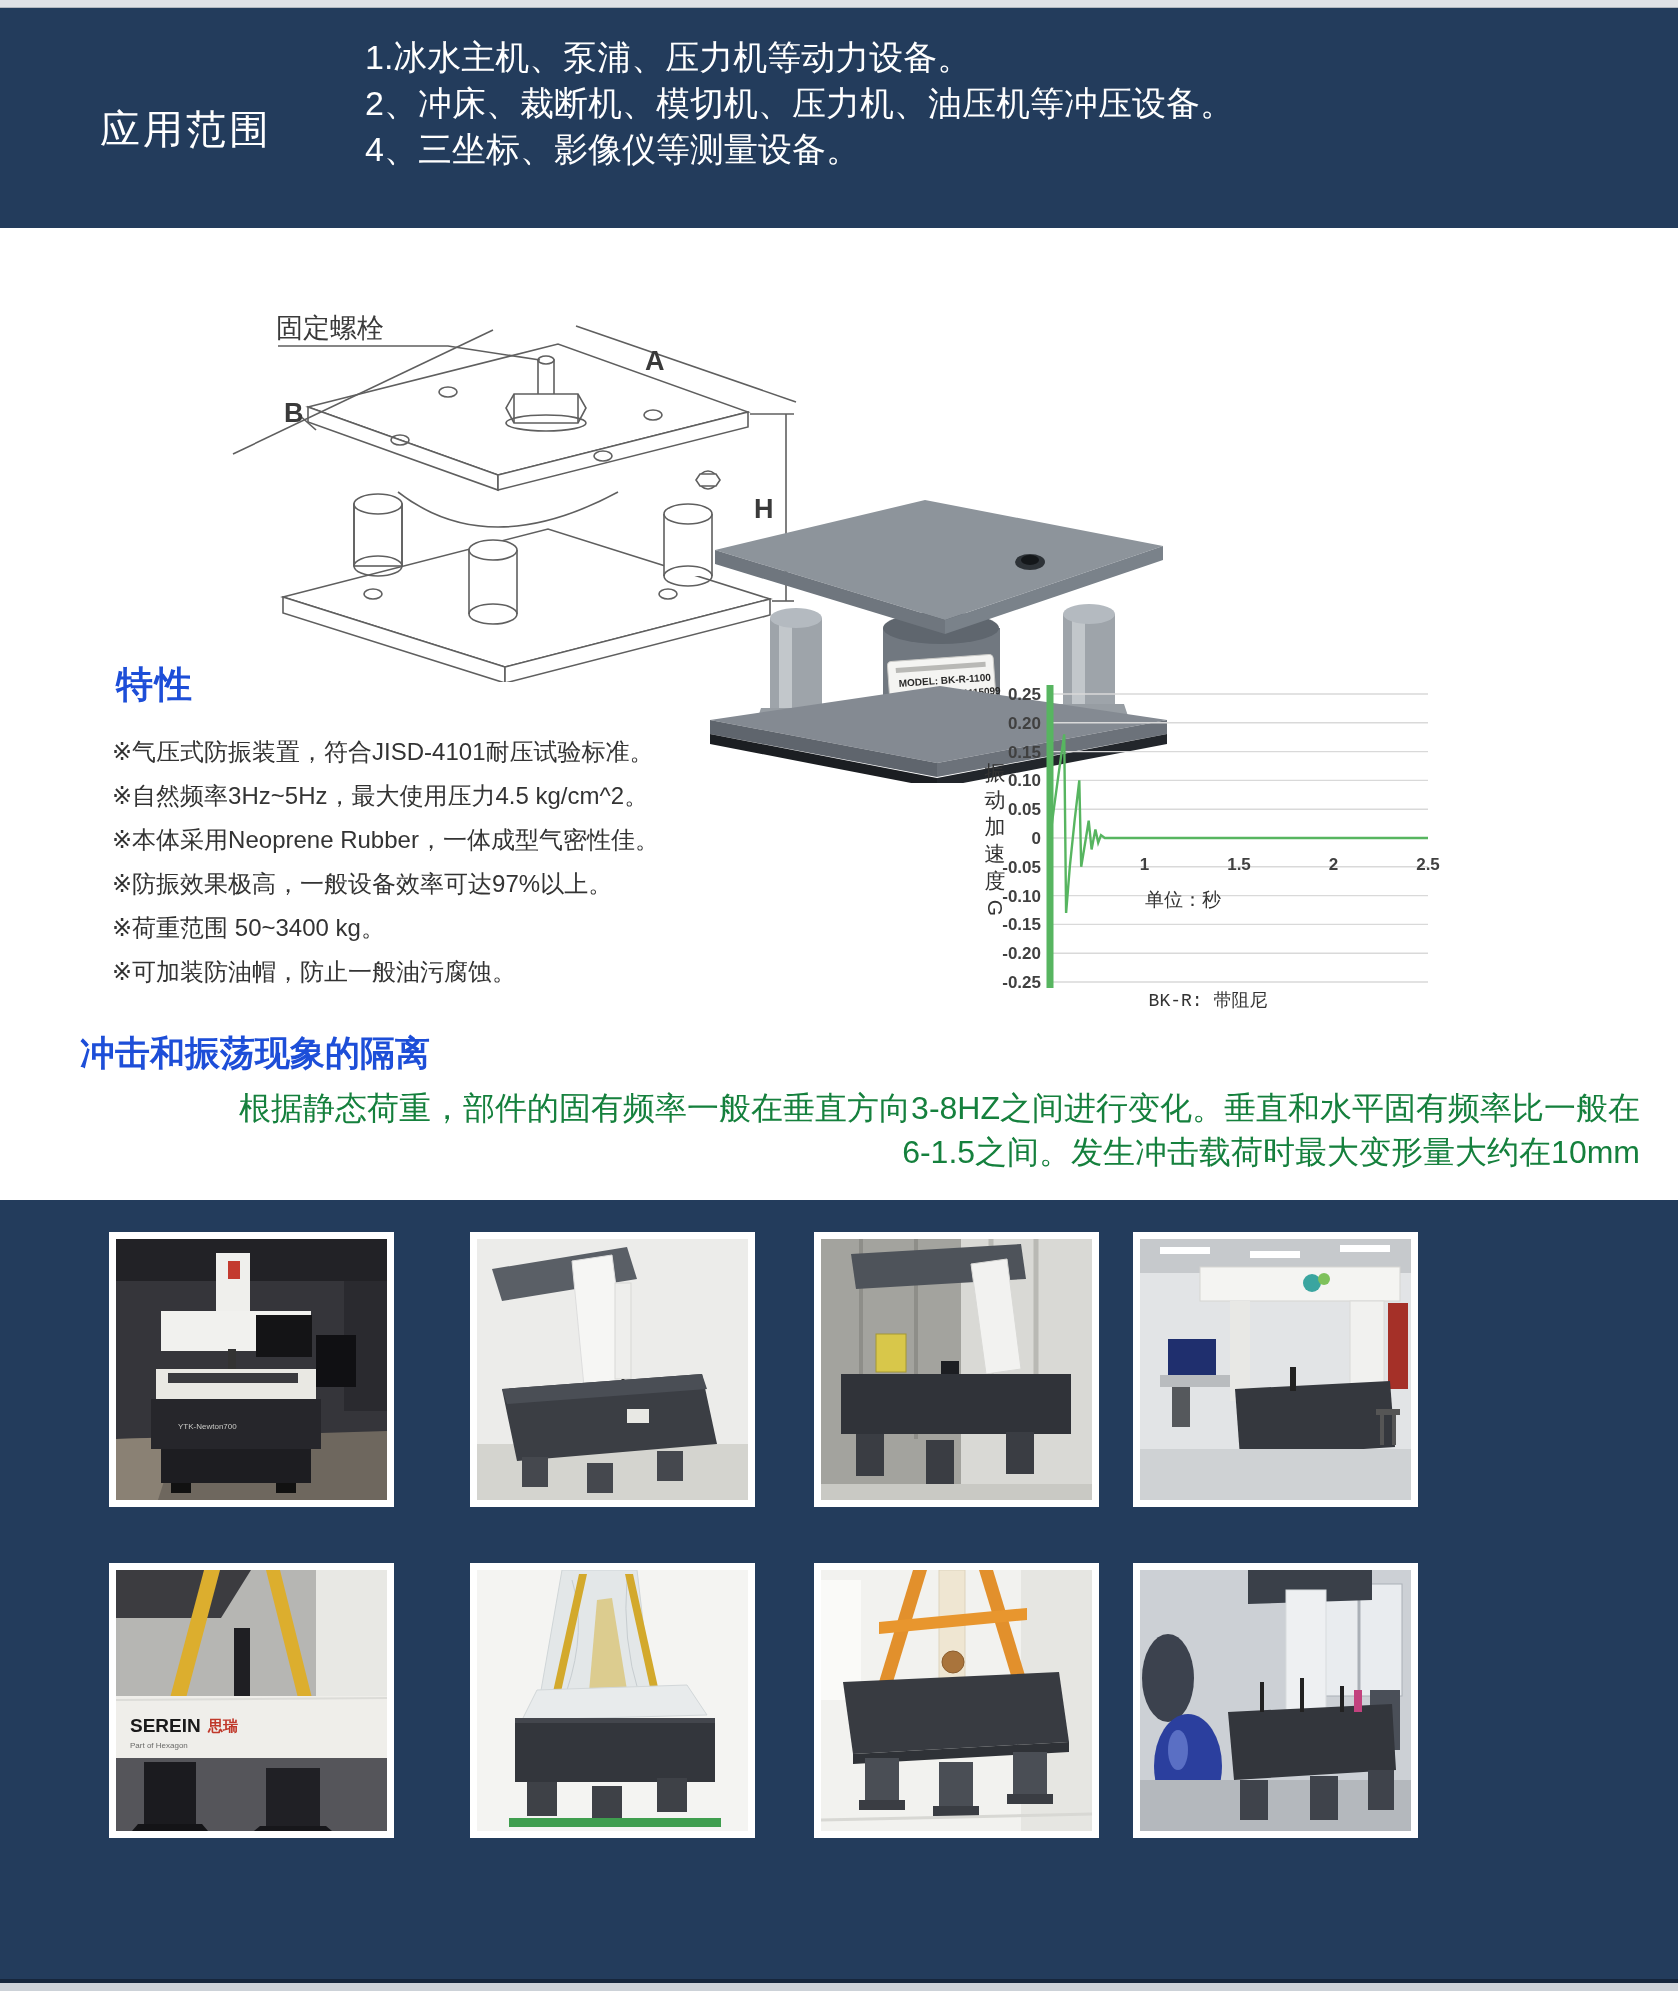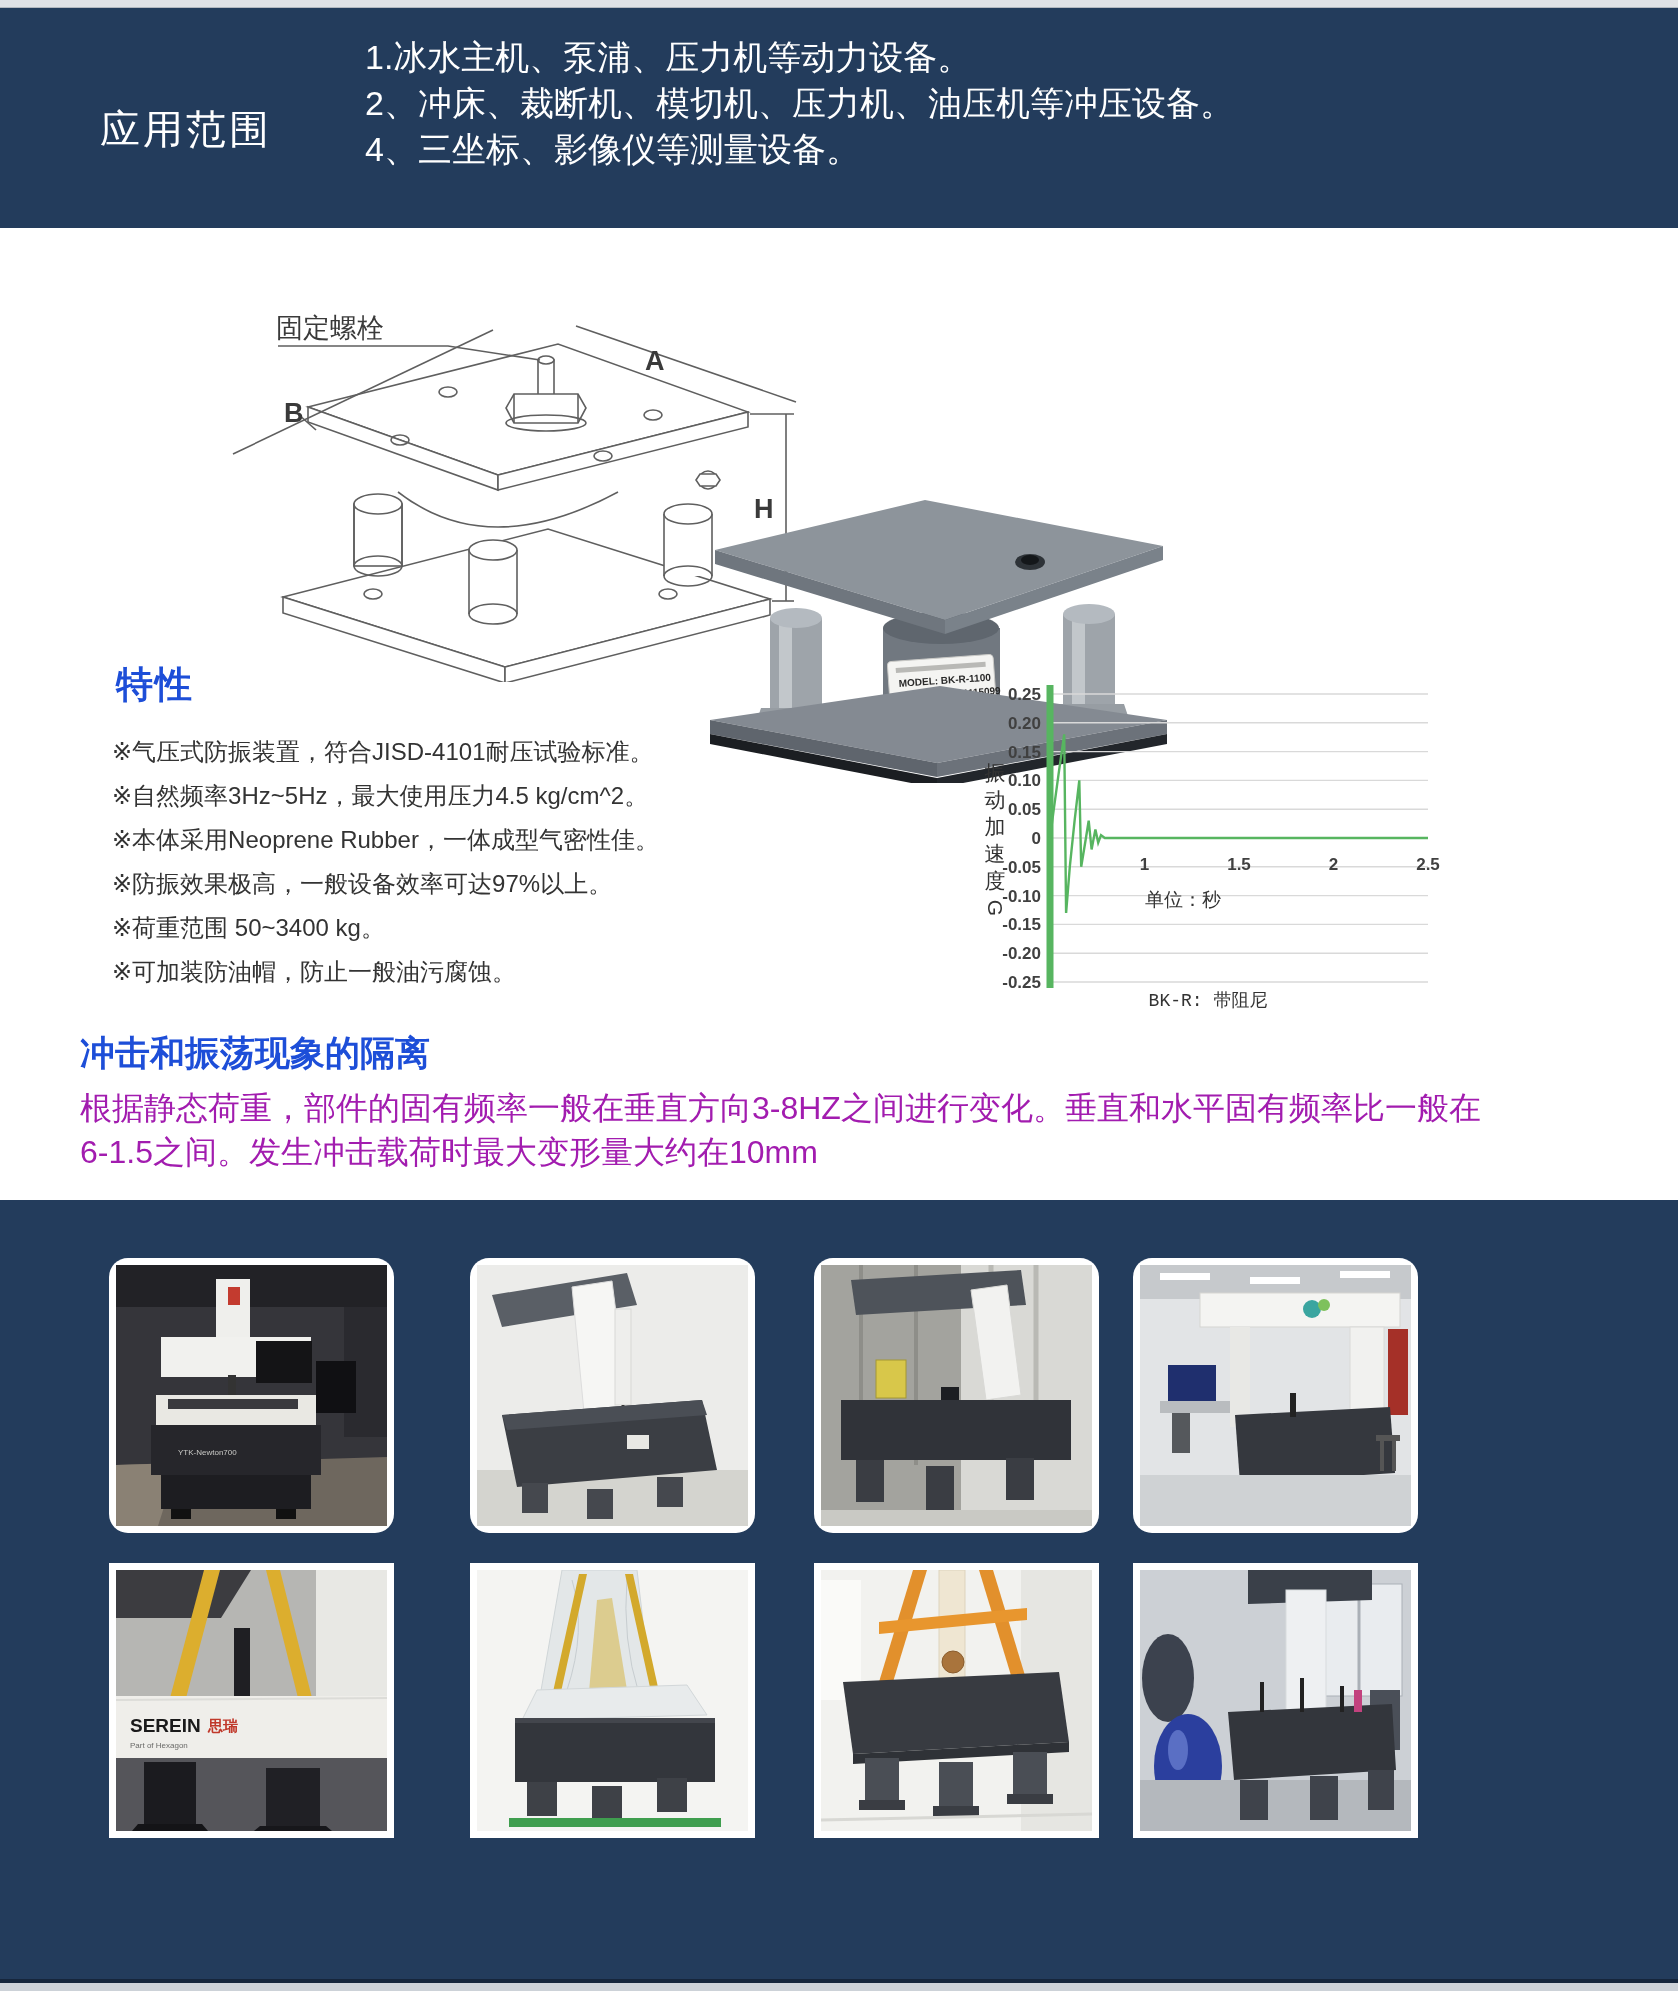--- a/index.html
+++ b/index.html
@@ -30,26 +30,26 @@
   .features-list{position:absolute;left:112px;top:502px;font-size:24px;color:#333333;line-height:44px;}
   .features-list div{white-space:nowrap;}
 
   svg.chart{position:absolute;left:973px;top:452px;}
   .ctick{font-size:17px;font-weight:bold;fill:#404040;}
   .cxlabel{font-size:19px;fill:#333333;}
   .ccaption{font-size:18px;fill:#333333;font-family:"Liberation Mono","DejaVu Sans Mono",monospace;}
   .cylabel{font-size:21px;fill:#333333;}
 
   .iso-heading{left:80px;top:802px;font-size:35px;}
-  .iso-body{position:absolute;left:80px;top:858px;font-size:32px;color:#a21caf;line-height:44px;width:1560px;}
+  .iso-body{position:absolute;left:80px;top:858px;font-size:32px;color:#15803d;line-height:44px;width:1560px;text-align:right;}
 
   .footer{position:absolute;top:1200px;left:0;width:1678px;height:791px;background:#233c5c;}
   .photo{position:absolute;width:285px;height:275px;background:#ffffff;box-sizing:border-box;padding:7px;}
   .photo svg{display:block;}
-  .row1{top:58px;border-radius:19px;}
+  .row1{top:32px;}
   .row2{top:363px;}
   .c1{left:109px;} .c2{left:470px;} .c3{left:814px;} .c4{left:1133px;}
   .bstripdark{position:absolute;bottom:8px;left:0;width:1678px;height:4px;background:#16263c;}
   .bstriplight{position:absolute;bottom:0;left:0;width:1678px;height:8px;background:#cdd2d8;}
 </style>
 </head>
 <body>
 
 <div class="topstrip"></div>
 

